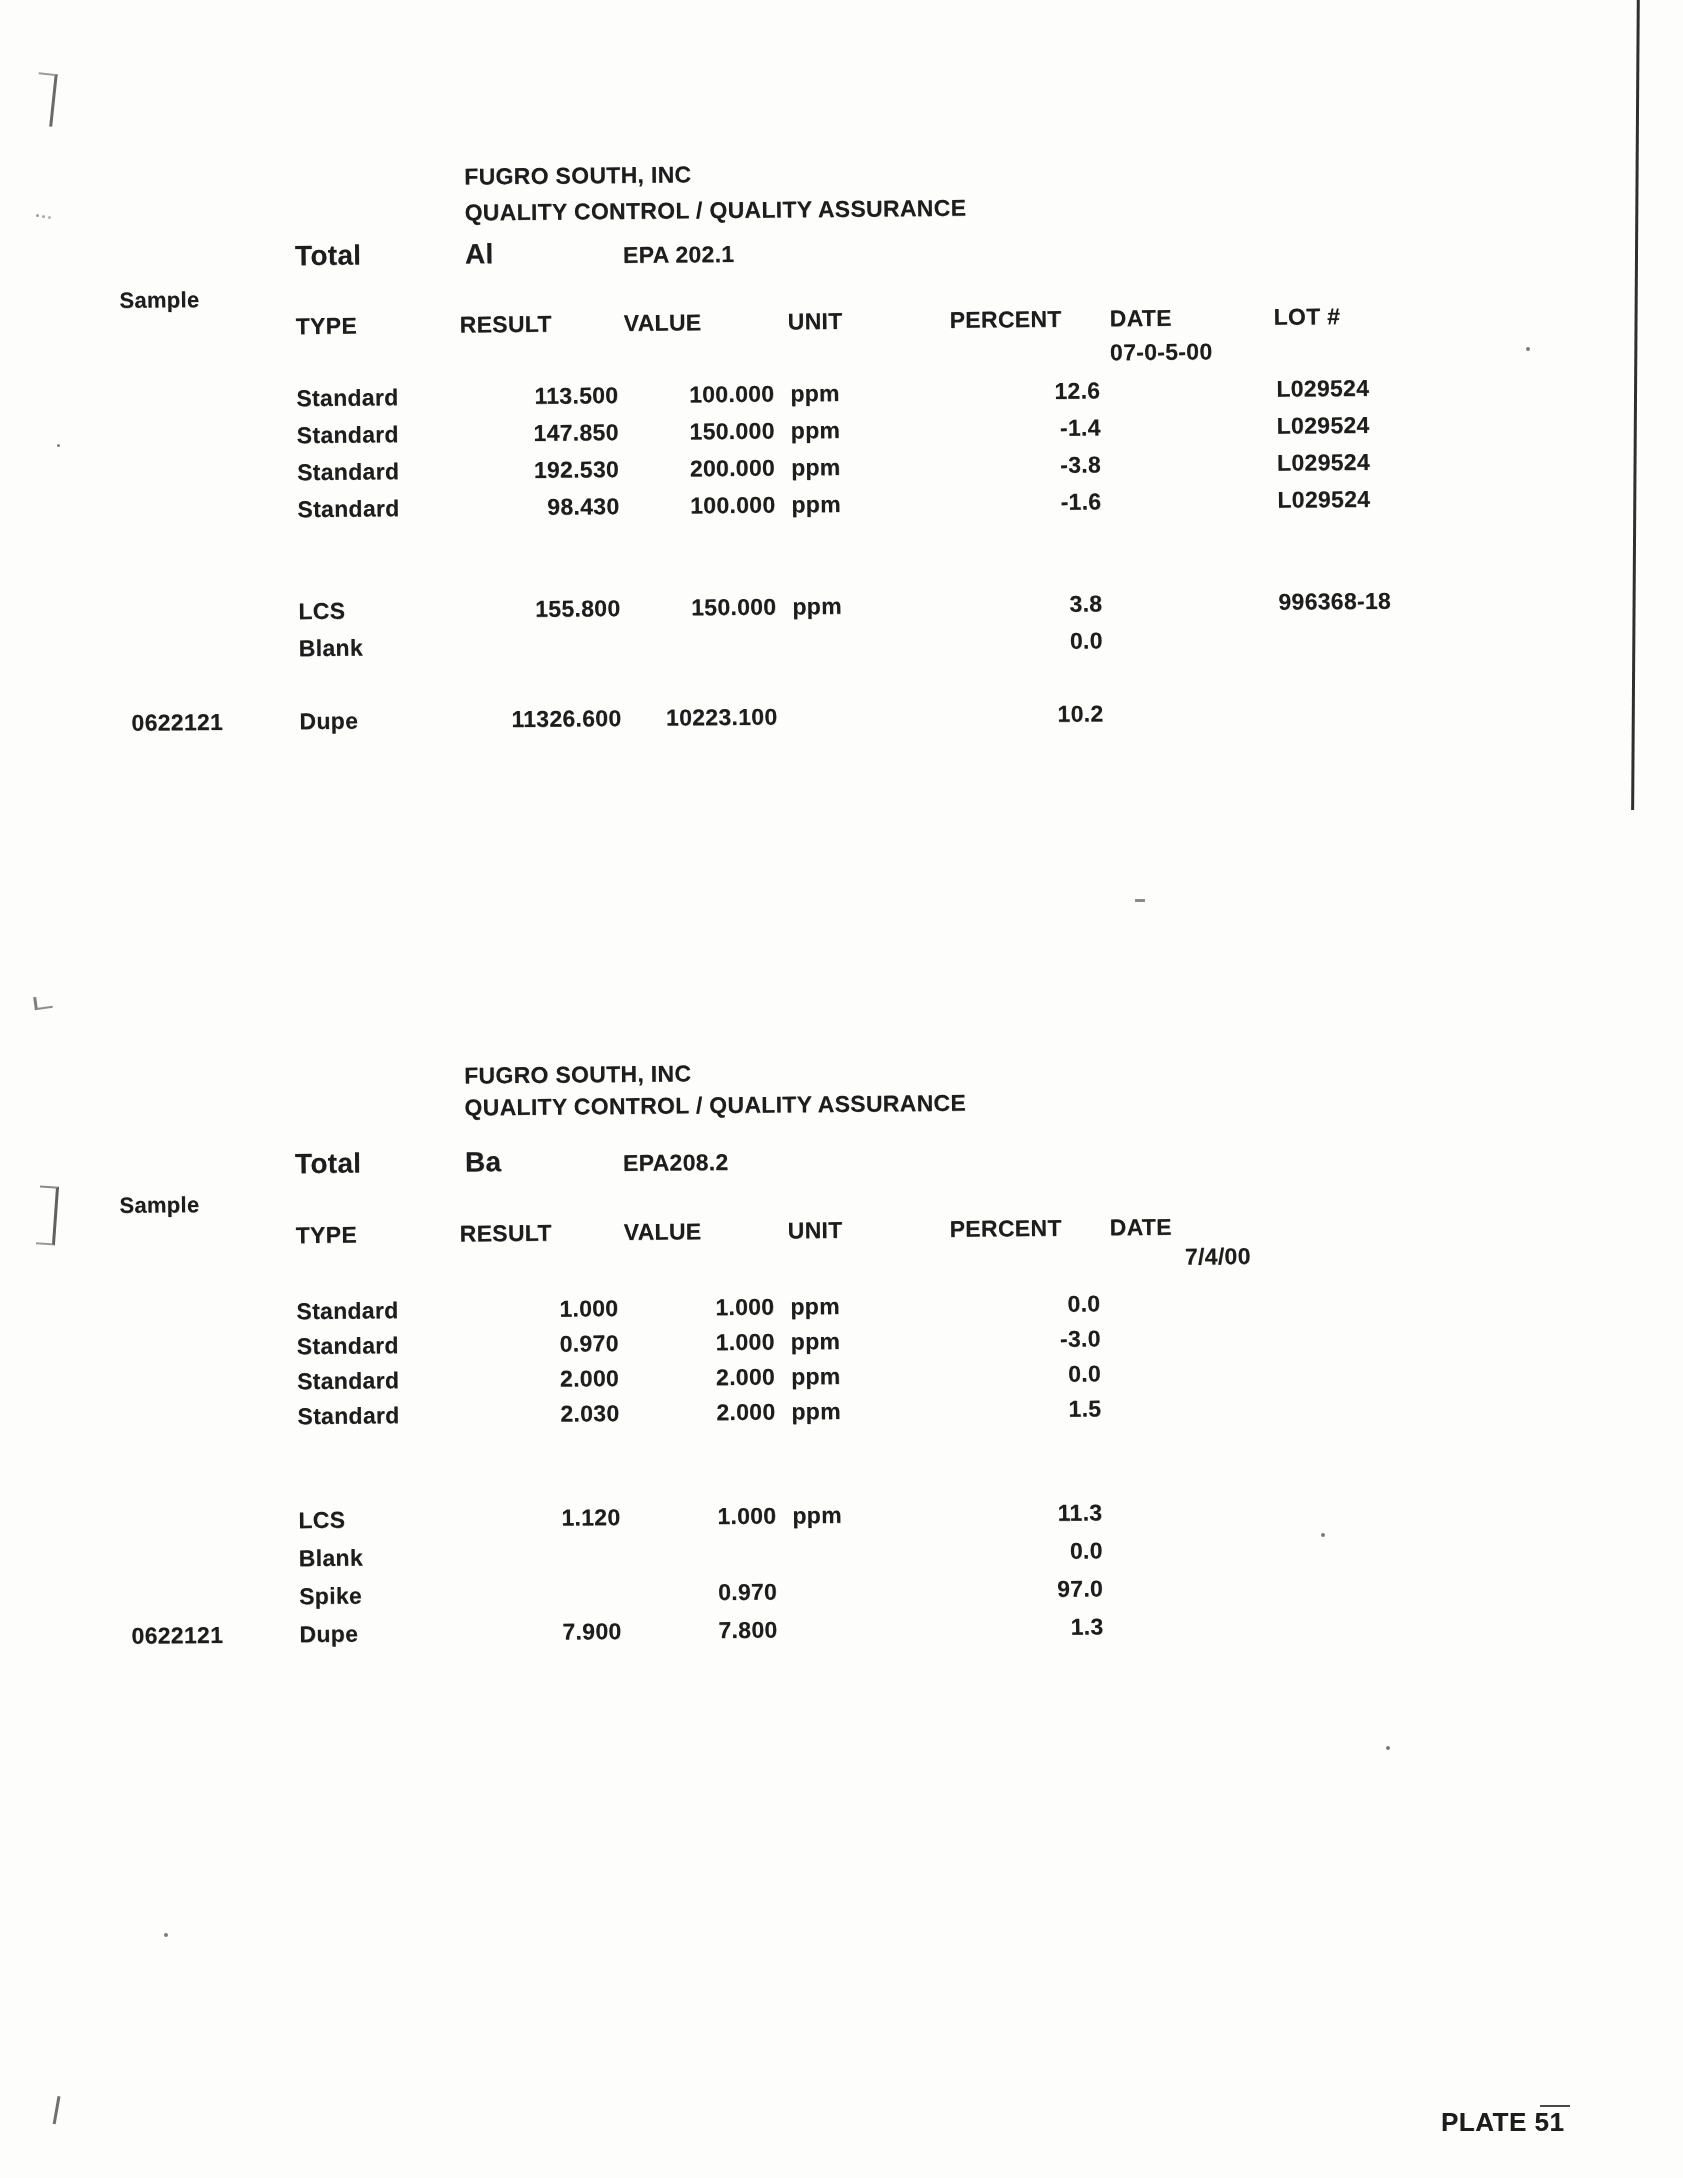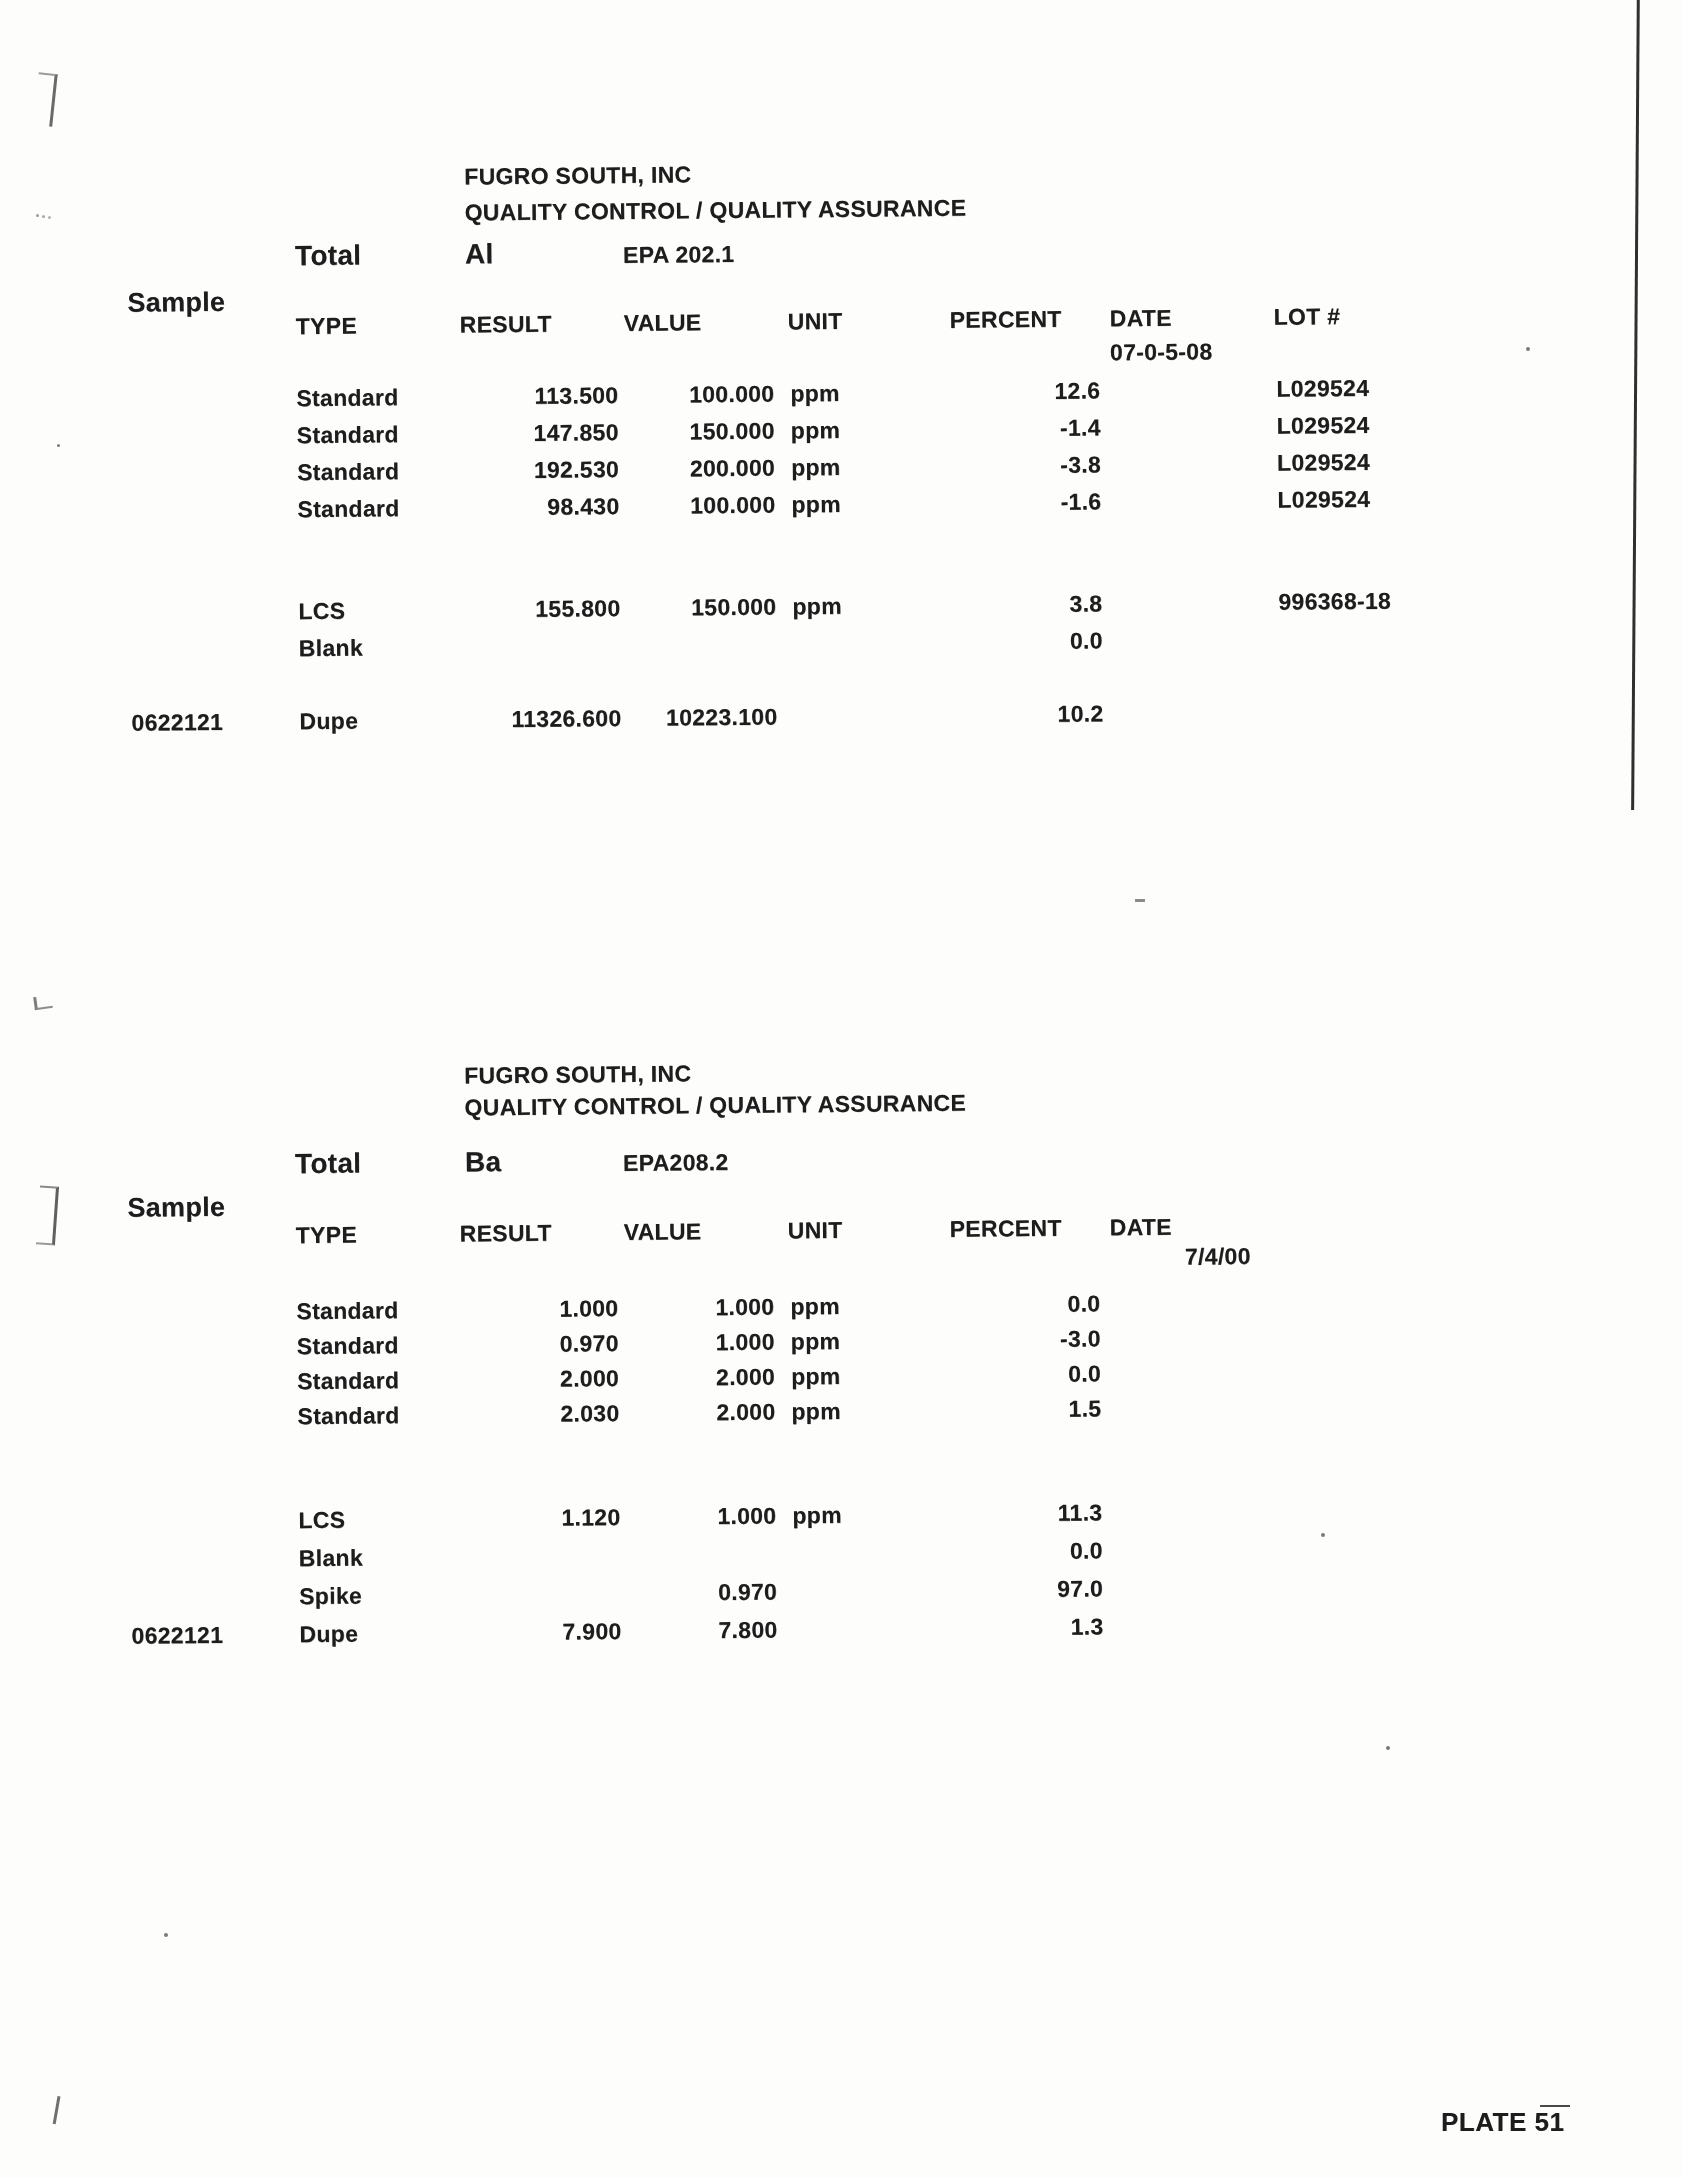--- a/index.html
+++ b/index.html
@@ -40,21 +40,21 @@
   }
   .cell{white-space:nowrap;overflow:visible;}
 
   
   #report-0 .title-row{top:85px;}
   #report-1 .title-row{top:94px;}
   .t-total{grid-column:2;font-size:28px;}
   .t-analyte{grid-column:3;font-size:28px;padding-left:12px;}
   .t-method{grid-column:4 / span 2;font-size:23px;padding-top:5px;padding-left:2px;}
 
-  .sample-label{position:absolute;left:129px;font-size:27px;}
+  .sample-label{position:absolute;left:121px;font-size:22px;}
   #report-0 .sample-label{top:131px;}
   #report-1 .sample-label{top:137px;}
 
   
   #report-0 .header-row{top:158px;}
   #report-1 .header-row{top:168px;}
   .header-row .cell{text-align:left;}
   .header-row .col-result{padding-left:6px;}
   .header-row .col-value{padding-left:2px;}
   .header-row .col-unit{padding-left:8px;}
@@ -146,21 +146,21 @@
       <div class="cell col-sample"></div>
       <div class="cell col-type">TYPE</div>
       <div class="cell col-result">RESULT</div>
       <div class="cell col-value">VALUE</div>
       <div class="cell col-unit">UNIT</div>
       <div class="cell col-percent">PERCENT</div>
       <div class="cell col-date">DATE</div>
       <div class="cell col-lot">LOT #</div>
     </div>
 
-    <div class="date-value">07-0-5-08</div>
+    <div class="date-value">07-0-5-00</div>
 
     <div class="rows" id="rows-0">
         <div class="row-group">
           <div class="grid data-row">
             <div class="cell col-sample"></div>
             <div class="cell col-type">Standard</div>
             <div class="cell col-result">113.500</div>
             <div class="cell col-value">100.000</div>
             <div class="cell col-unit">ppm</div>
             <div class="cell col-percent">12.6</div>

